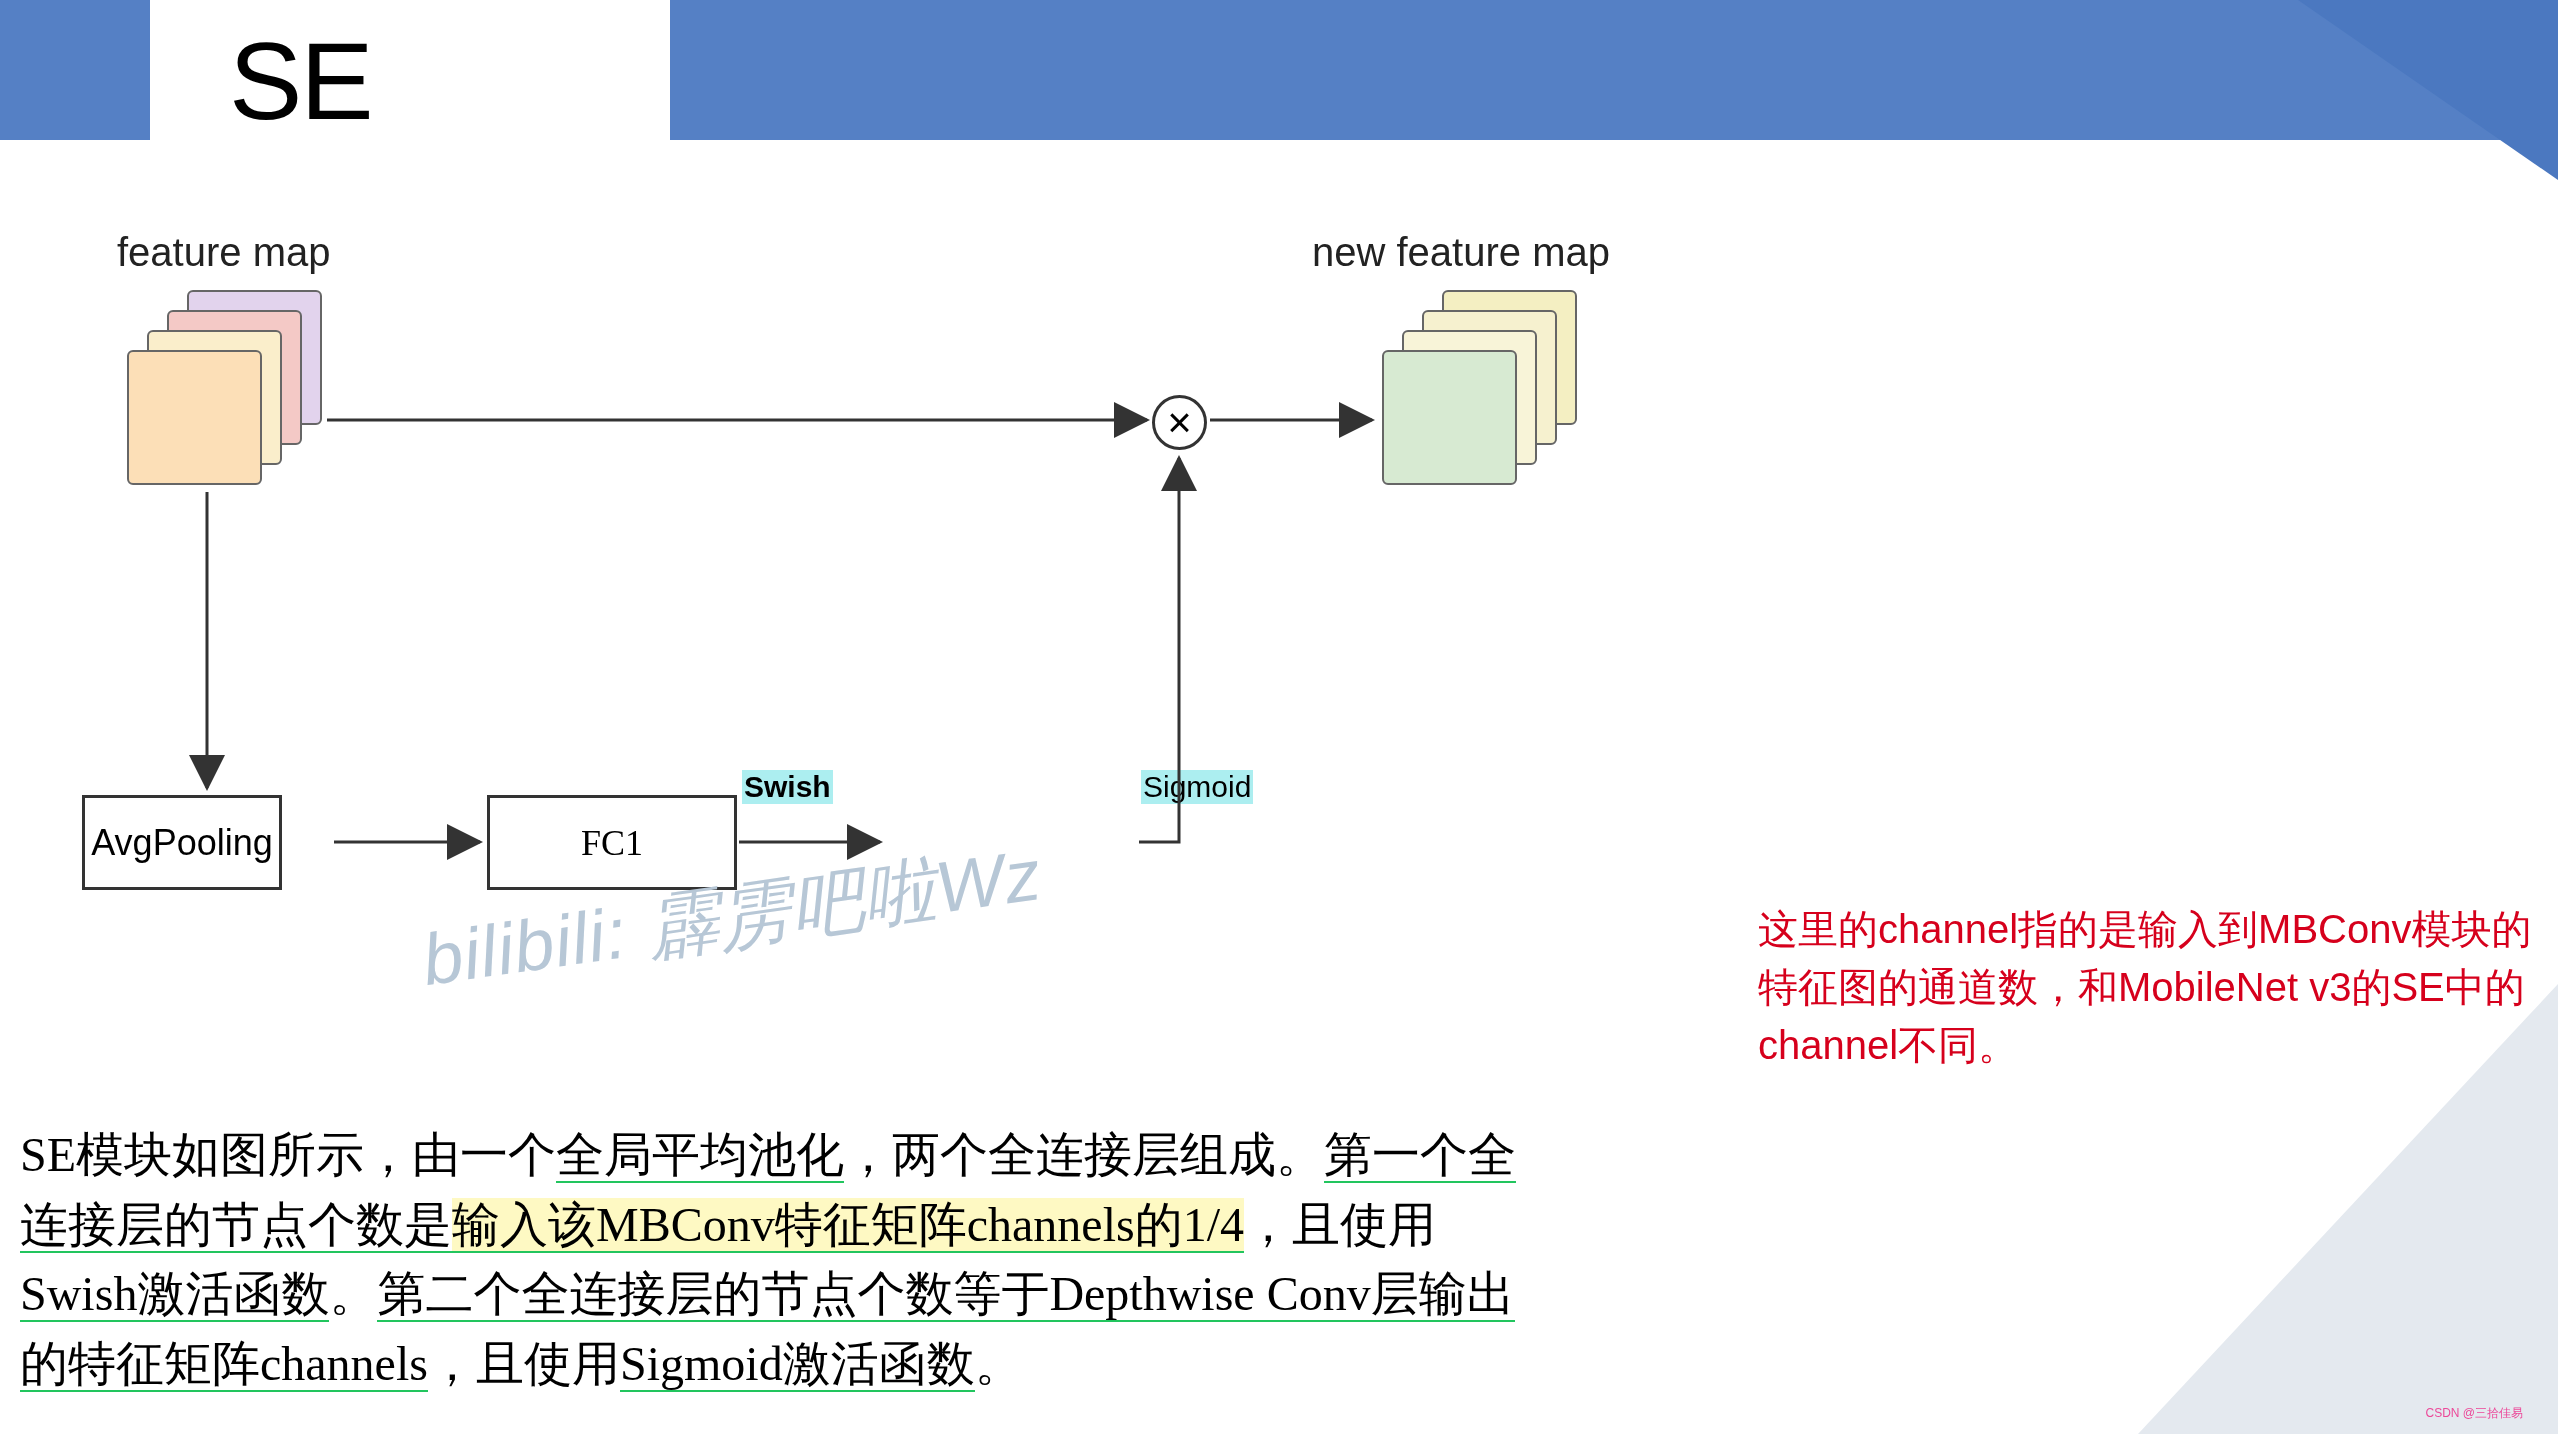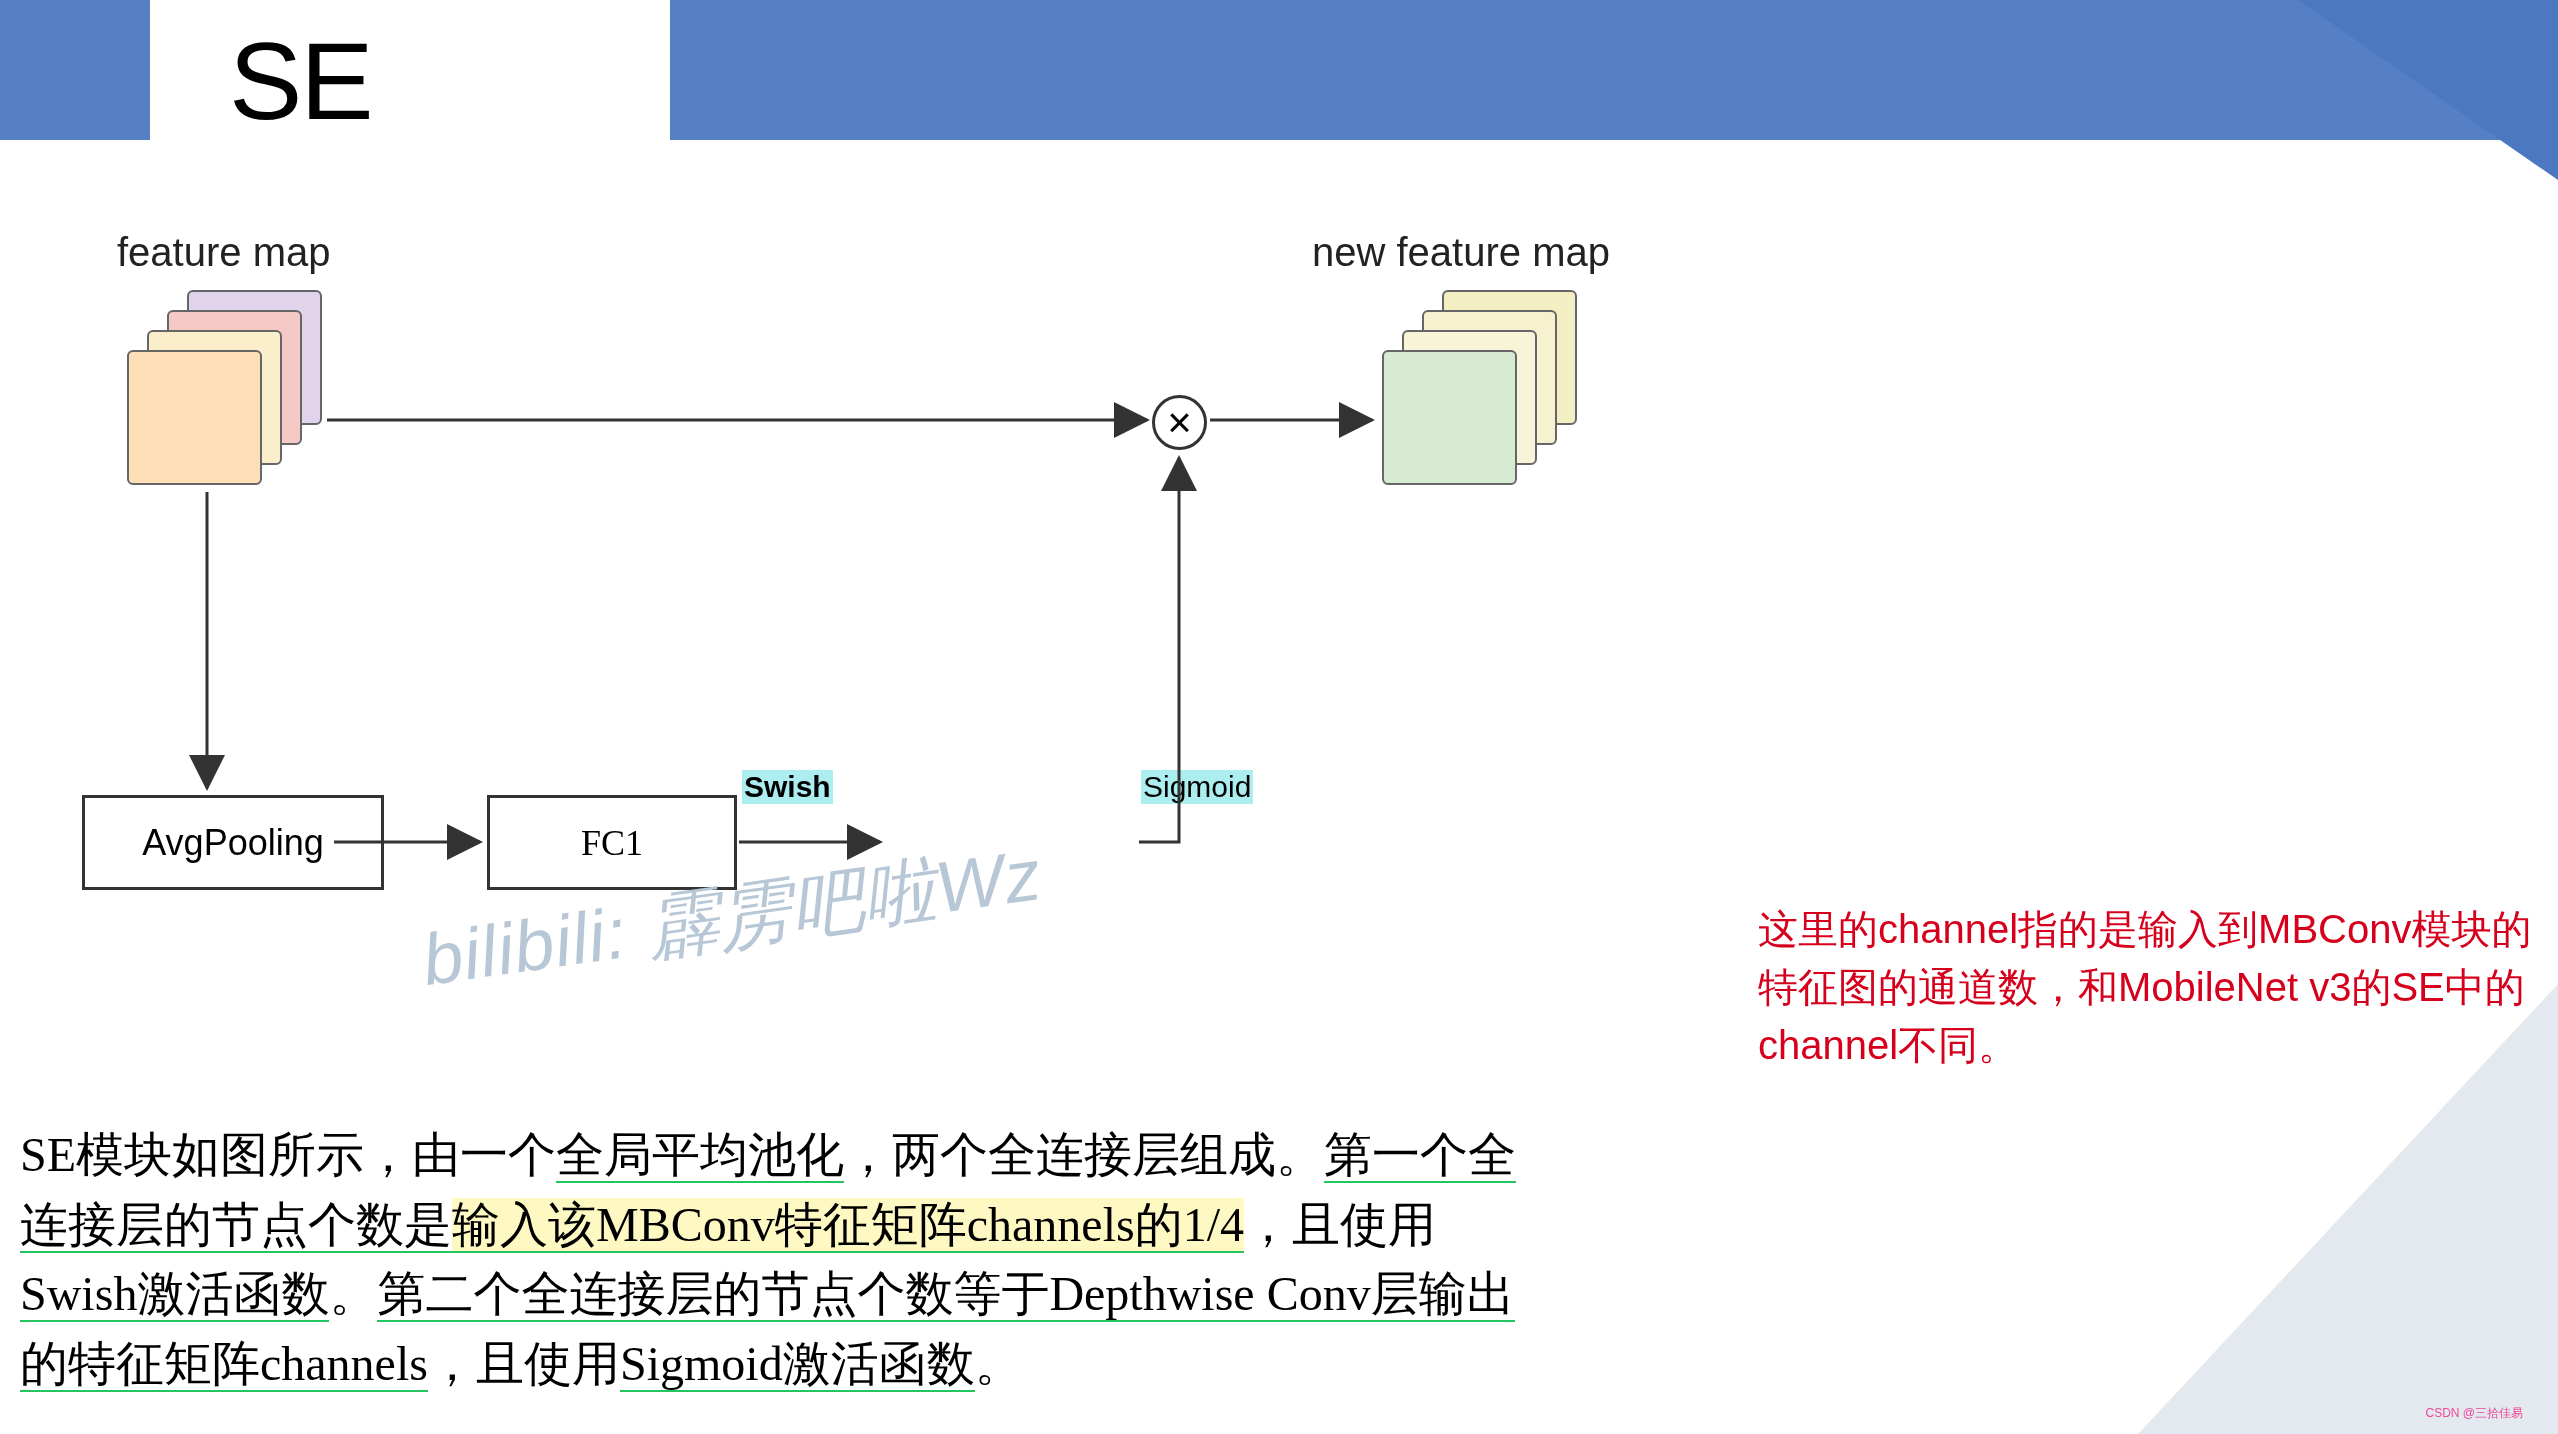--- a/index.html
+++ b/index.html
@@ -177,21 +177,21 @@
     <div class="slab" style="left:60px; top:0;   background:#f4efc2;"></div>
     <div class="slab" style="left:40px; top:20px; background:#f6f1cf;"></div>
     <div class="slab" style="left:20px; top:40px; background:#f8f4d8;"></div>
     <div class="slab" style="left:0;   top:60px; background:#d7ead2;"></div>
   </div>
 
   <div class="mult" style="left:1100px; top:165px;">
     <span>×</span>
   </div>
 
-  <div class="box" style="left:30px;  top:565px; width:302px; height:95px;">
+  <div class="box" style="left:30px;  top:565px; width:200px; height:95px;">
     <span>AvgPooling</span>
   </div>
   <div class="box" style="left:435px; top:565px; width:250px; height:95px;font-family:Liberation Serif, serif;">
     <span>FC1</span>
   </div>
 
   <div class="activ" style="left:690px; top:540px;font-weight:bold;">Swish</div>
   <div class="activ" style="left:1089px; top:540px;">Sigmoid</div>
 
   <svg class="arrows">

